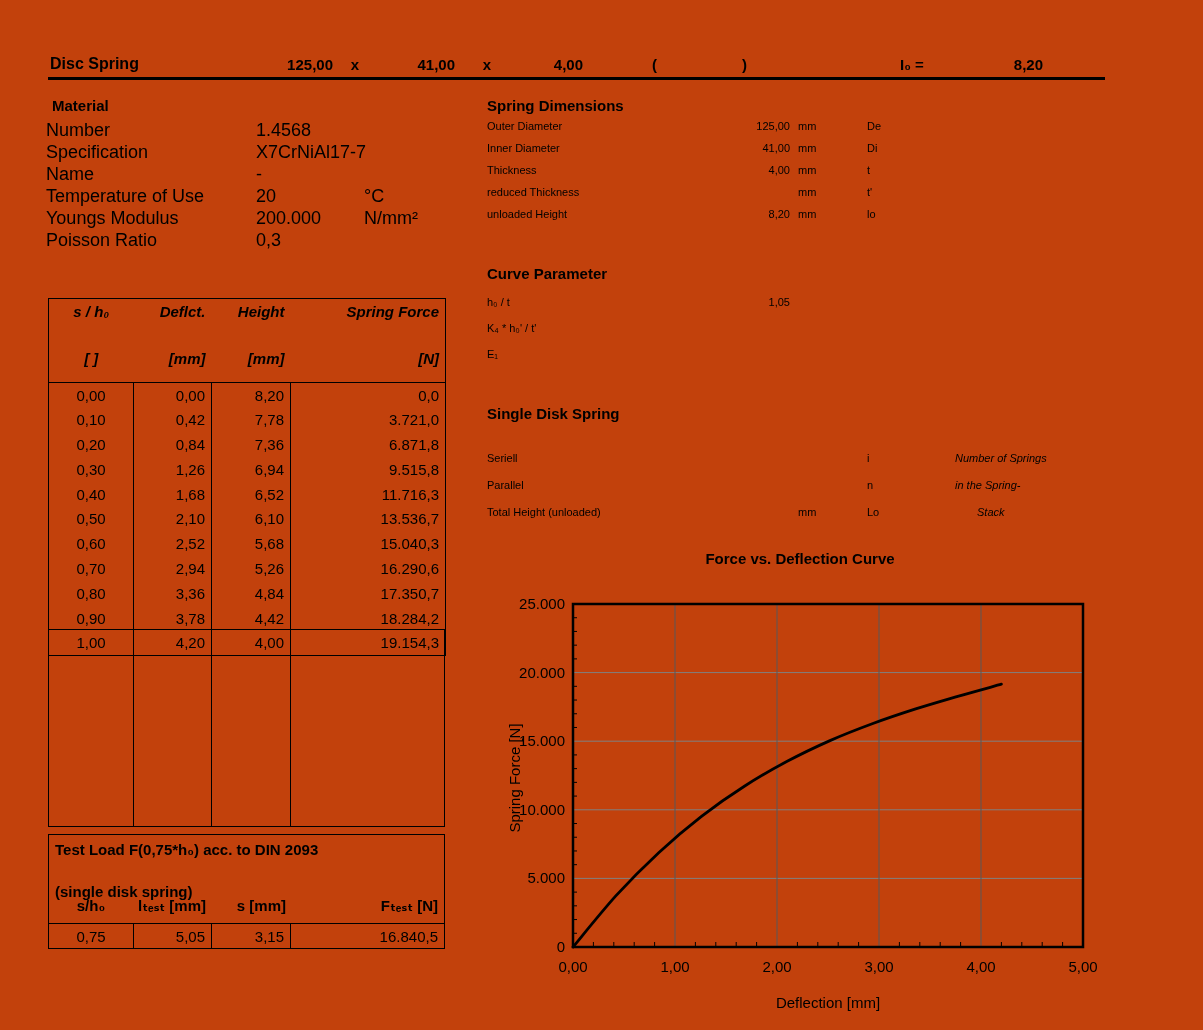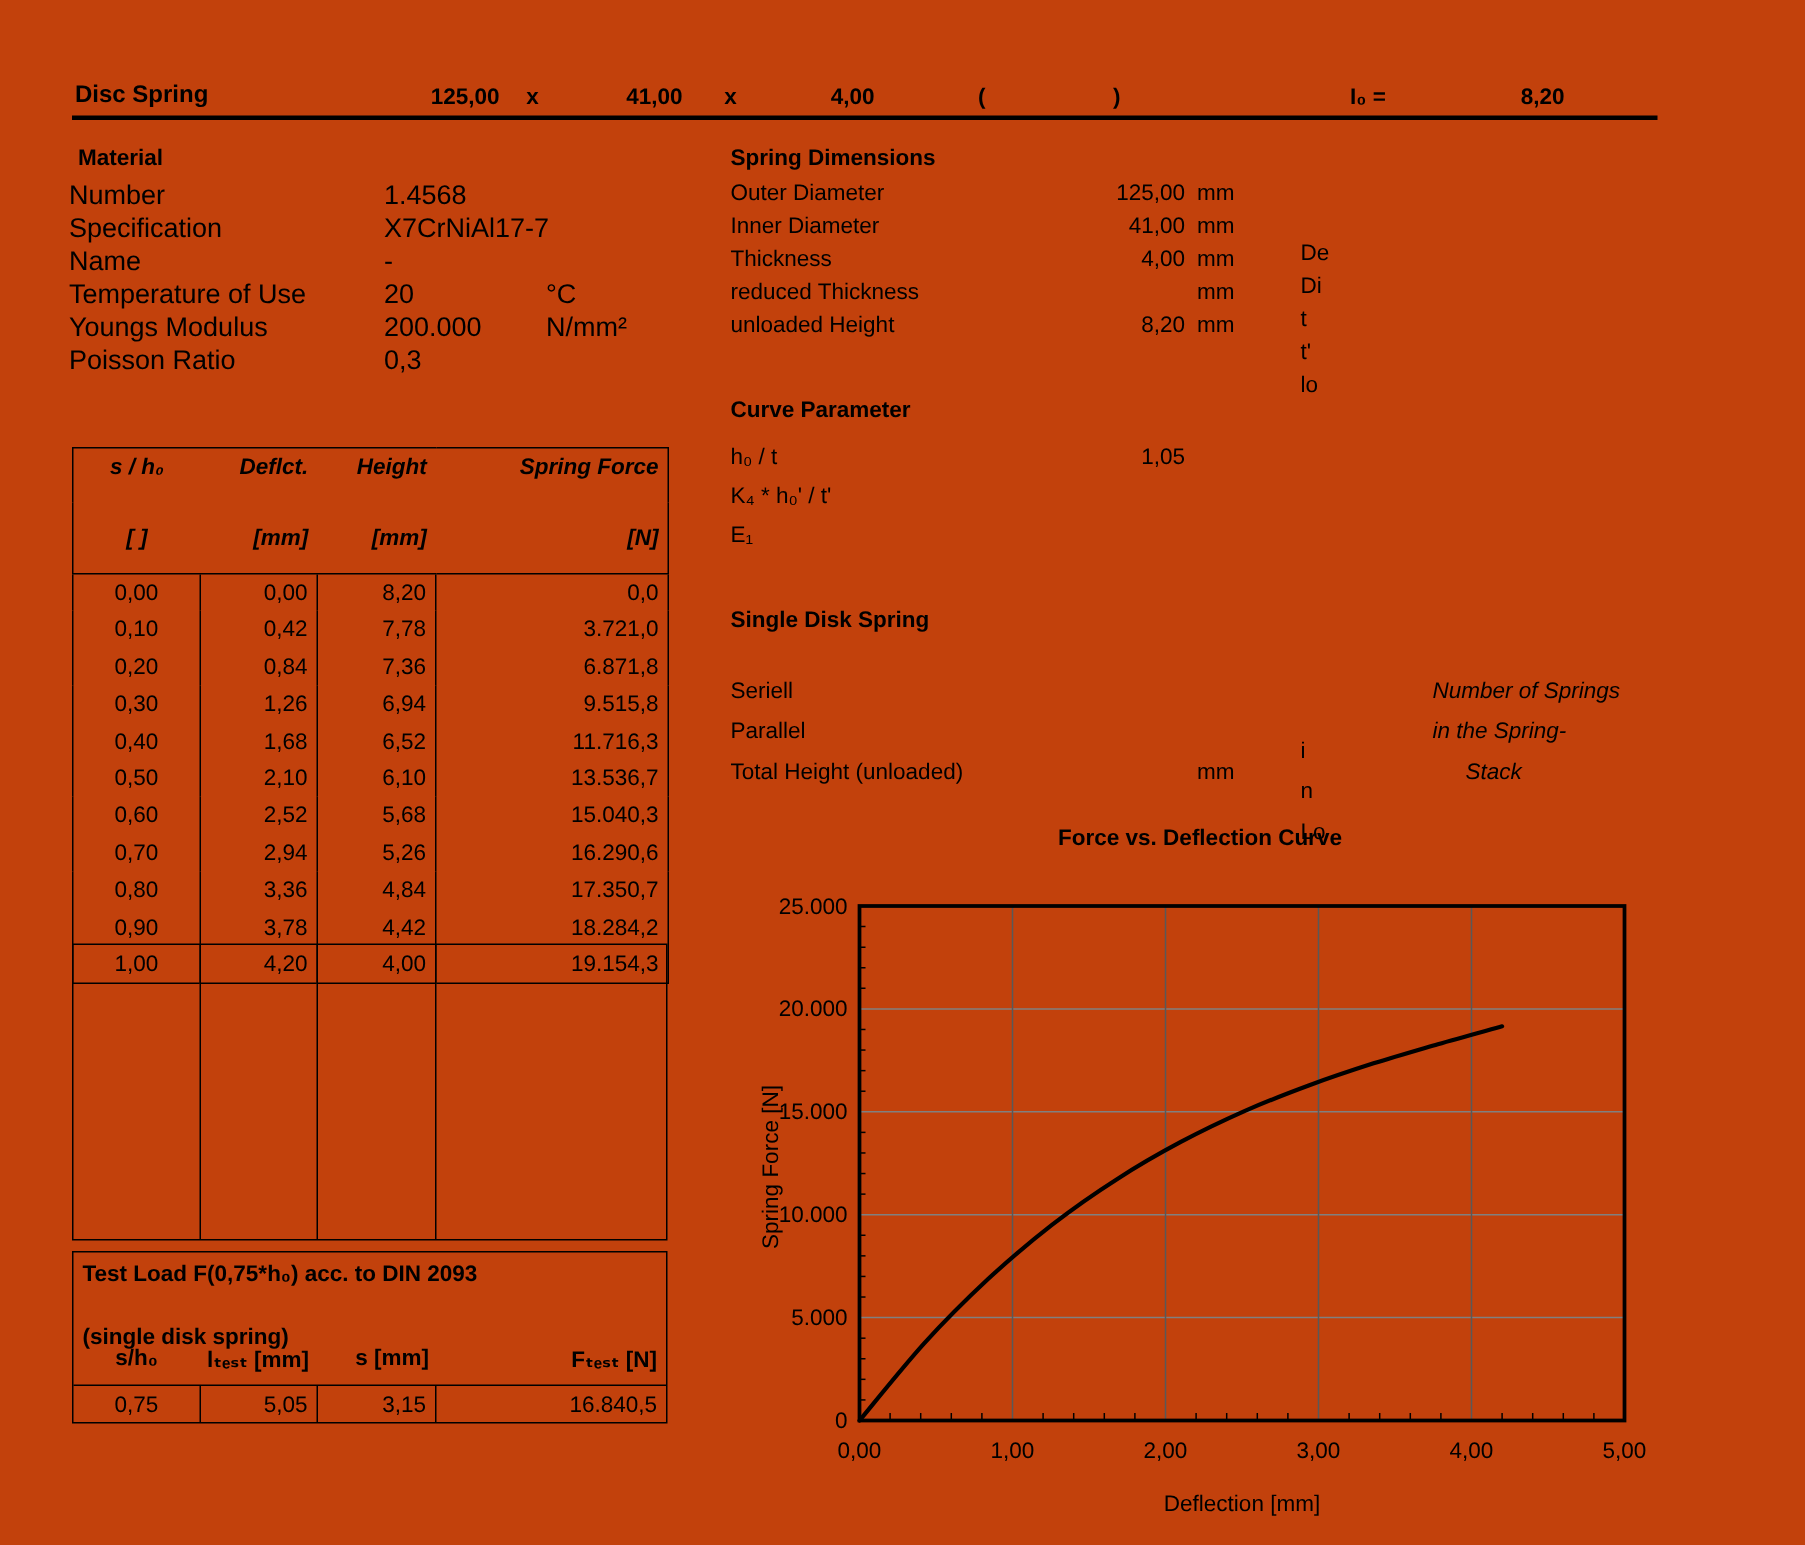--- a/index.html
+++ b/index.html
@@ -19,24 +19,24 @@
   .hdr-pc      { left:742px; top:56px; font-size:15px; font-weight:bold; }
   .hdr-l0      { left:900px; top:56px; font-size:15px; font-weight:bold;text-align:center; }
   .hdr-l0v     { left:960px; top:56px; width:83px; text-align:right; font-size:15px; font-weight:bold; }
   .hdr-rule    { left:48px;  top:77px; width:1057px; height:3px; background:#000; }
 
   
   .sect-head { font-size:15px; font-weight:bold; }
   .mat-row { left:36px; height:22px; font-size:18px;margin-left:10px; }
   .mat-row .val  { position:absolute; left:210px; }
   .mat-row .unit { position:absolute; left:318px; }
-  .dim-row { left:487px; height:22px; font-size:15px; }
+  .dim-row { left:487px; height:22px; font-size:11px; }
   .dim-row .val  { position:absolute; left:153px; width:150px; text-align:right; }
   .dim-row .unit { position:absolute; left:311px; }
-  .dim-row .sym  { position:absolute; left:380px;margin-top:40px; }
+  .dim-row .sym  { position:absolute; left:380px; }
   .dim-row .note { position:absolute; left:468px; font-style:italic; }
   .note-indent { padding-left:22px; }
 
   
   table.force { position:absolute; left:48px; top:298px; width:397px;
     border-collapse:collapse; table-layout:fixed; border:1.5px solid #000; font-size:15px; }
   table.force th { font-weight:bold; height:23px; vertical-align:middle; padding:15px;font-style:italic; }
   table.force thead tr.h2 th { border-bottom:1.2px solid #000; }
   table.force td { height:24.8px; padding:0; vertical-align:middle; }
   table.force td + td { border-left:1px solid #000; }

